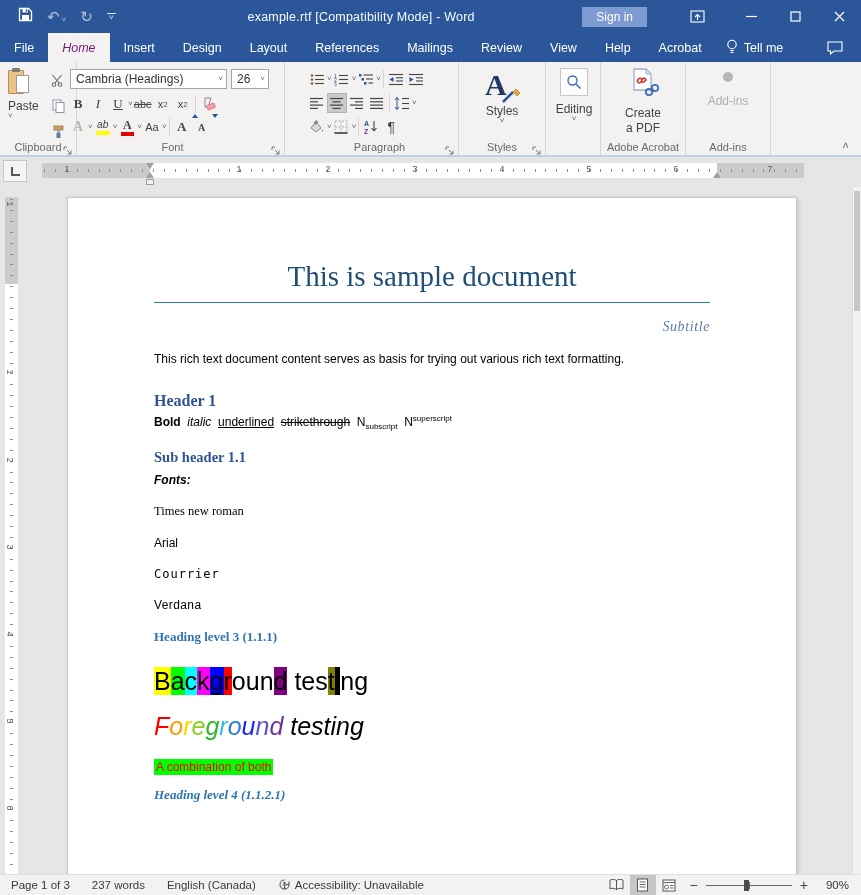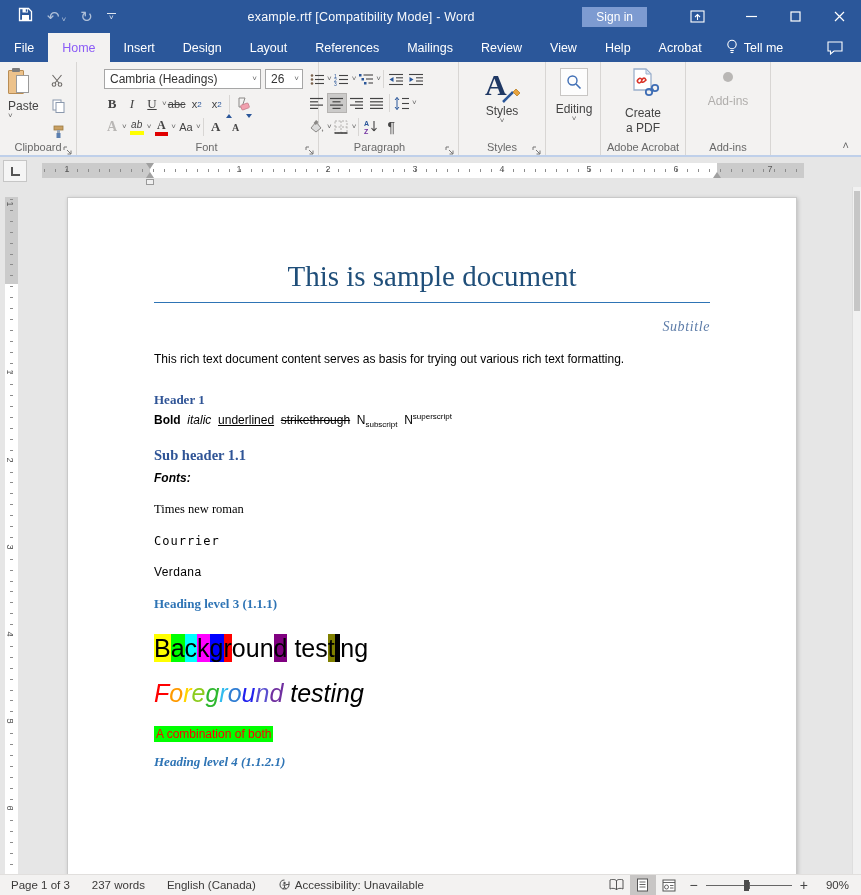--- a/index.html
+++ b/index.html
@@ -19,21 +19,21 @@
   .tb-right { display:flex; align-items:center; gap:0; }
   .signin { background:#7d9bd1; color:#fff; font-size:12px; padding:3px 14px; margin-right:28px; cursor:pointer; }
   .winbtn { width:44px; height:33px; display:flex; align-items:center; justify-content:center; color:#fff; }
   .winbtn svg { display:block; }
   .ribbon-display { margin-right:10px; }
 
   
   .tabrow { position:absolute; left:0; top:33px; width:861px; height:29px; background:#2b579a; display:flex; align-items:stretch; }
   .tabs { display:flex; }
   .tab { color:#fff; font-size:12.5px; padding:0 14px; display:flex; align-items:center; cursor:pointer; }
-  .tab.active { background:#f3f2f1; color:#8b5cf6; }
+  .tab.active { background:#f3f2f1; color:#701a75;font-style:italic; }
   .tellme { color:#fff; font-size:12.5px; display:flex; align-items:center; gap:6px; padding:0 10px; }
   .tab-spacer { flex:1; }
   .comment-btn { display:flex; align-items:center; padding:0 18px; }
 
   
   .ribbon { position:absolute; left:0; top:62px; width:861px; height:95px; background:#f3f2f1; border-bottom:2px solid #bfd0ea; }
   .group { position:absolute; top:0; bottom:0; border-right:1px solid #d8d6d4; }
   .glabel { position:absolute; bottom:2px; left:0; right:0; text-align:center; font-size:11px; color:#696969; }
   .launcher { position:absolute; bottom:3px; right:3px; width:10px; height:10px; }
   .chev { font-size:8px; color:#666; line-height:6px; }
@@ -44,21 +44,21 @@
   .g-clipboard { left:0; width:77px; }
   .paste-btn { position:absolute; left:8px; top:7px; width:36px; height:66px; display:flex; flex-direction:column; align-items:flex-start; cursor:pointer; }
   .clip-icon { position:relative; width:22px; height:26px; }
   .clip-board { position:absolute; left:0; top:1px; width:16px; height:24px; background:#ecc28b; border:1px solid #b98d54; border-radius:1px; }
   .clip-clip { position:absolute; left:4px; top:-1px; width:8px; height:4px; background:#7c7c7c; border-radius:1px; }
   .clip-page { position:absolute; left:8px; top:6px; width:13px; height:18px; background:#fff; border:1px solid #9a9a9a; }
   .paste-label { font-size:12px; color:#444; margin-top:4px; }
   .mini-col { position:absolute; left:48px; top:8px; display:flex; flex-direction:column; gap:6px; }
 
   
-  .g-font { left:95px; width:224px; }
+  .g-font { left:61px; width:224px; }
   .combo { position:absolute; top:7px; height:20px; background:#fff; border:1px solid #a6a6a6; display:flex; align-items:center; justify-content:space-between; font-size:12px; color:#333; padding:0 3px 0 5px; }
   .fname { left:9px; width:157px; }
   .fsize { left:170px; width:38px; }
   .f-row2 { position:absolute; left:7px; top:32px; display:flex; align-items:center; }
   .f-row3 { position:absolute; left:7px; top:55px; display:flex; align-items:center; }
   .bold-b { font-weight:bold; font-size:13px; font-family:"Liberation Serif",serif; }
   .ital-i { font-style:italic; font-size:13px; font-family:"Liberation Serif",serif; }
   .und-u { text-decoration:underline; font-size:13px; font-family:"Liberation Serif",serif; }
   .strike-abc { text-decoration:line-through; font-size:11px; }
   .subsup { font-size:11px; }
@@ -127,21 +127,21 @@
   .vruler .vticks { position:absolute; top:2px; bottom:2px; left:5px; width:3px; background:repeating-linear-gradient(180deg,#8c8c8c 0 1px,transparent 1px 10.9px); }
   .vnum { position:absolute; left:2px; font-size:9px; color:#5a5a5a; transform:rotate(90deg); }
   .scrollbar { position:absolute; right:0; top:0; width:9px; bottom:0; background:#f1f1f1; border-left:1px solid #dedede; }
   .scroll-thumb { position:absolute; left:1px; right:1px; top:4px; height:120px; background:#c6c6c6; }
 
   
   .page { position:absolute; left:67px; top:10px; width:730px; height:720px; background:#fff; border:1px solid #c9c9c9; box-shadow:1px 1px 4px rgba(0,0,0,.18); padding:62px 86px 0 86px; }
   .doc-title { font-family:"Liberation Serif",serif; font-size:29px; color:#1f4e79; text-align:center; padding-bottom:9px; border-bottom:1px solid #2e74b5; font-weight:400; }
   .doc-subtitle { margin-top:16px; font-family:"Liberation Serif",serif; font-style:italic; font-size:14px; color:#5d7ca8; letter-spacing:.6px;text-align:right; }
   .doc-intro { margin-top:17px; font-size:12px; color:#000; }
-  .h1 { margin-top:26px; font-family:"Liberation Serif",serif; font-weight:bold; font-size:13px; color:#2f5496; }
+  .h1 { margin-top:26px; font-family:"Liberation Serif",serif; font-weight:bold; font-size:16px; color:#2f5496; }
   .fmtline { margin-top:4px; font-size:12px; color:#000; }
   .fmtline sub,.fmtline sup { font-size:8px; }
   .h2 { margin-top:18px; font-family:"Liberation Serif",serif; font-weight:bold; font-size:14.5px; color:#2f5496; }
   .fonts-h { margin-top:7px; font-size:12px; font-weight:bold; font-style:italic; }
   .fsample { margin-top:17px; font-size:12px; color:#000; }
   .fsample.serif { font-family:"Liberation Serif",serif; font-size:12.5px; }
   .fsample.sans { font-family:"Liberation Sans",sans-serif; }
   .fsample.mono { font-family:"DejaVu Sans Mono",monospace; letter-spacing:1px; }
   .fsample.sans-wide { letter-spacing:.4px; }
   .h3 { margin-top:17px; font-family:"Liberation Serif",serif; font-weight:bold; font-size:13px; color:#2e74b5; }
@@ -587,20 +587,21 @@
       <i>italic</i>&nbsp;
       <u>underlined</u>&nbsp;
       <s>strikethrough</s>&nbsp;
       <span>N</span><sub>subscript</sub>&nbsp;
       <span>N</span><sup>superscript</sup>
     </div>
     <div class="h2">Sub header 1.1</div>
     <div class="fonts-h">Fonts:</div>
     <div>
         <p class="fsample serif">Times new roman</p>
+        <p class="fsample sans">Arial</p>
         <p class="fsample mono">Courrier</p>
         <p class="fsample sans-wide">Verdana</p>
       </div>
     <div class="h3">Heading level 3 (1.1.1)</div>
     <div class="bigline"><span style="background-color: rgb(255, 255, 0);">B</span><span style="background-color: rgb(0, 255, 0);">a</span><span style="background-color: rgb(0, 255, 255);">c</span><span style="background-color: rgb(255, 0, 255);">k</span><span style="background-color: rgb(0, 0, 255);">g</span><span style="background-color: rgb(255, 0, 0);">r</span><span>oun</span><span style="background-color: rgb(128, 0, 128);">d</span><span> tes</span><span style="background-color: rgb(128, 128, 0);">t</span><span style="background-color: rgb(0, 0, 0);">i</span><span>ng</span></div>
     <div class="bigline bigline2"><span style="color: rgb(255, 0, 0);">F</span><span style="color: rgb(255, 154, 0);">o</span><span style="color: rgb(255, 213, 0);">r</span><span style="color: rgb(140, 204, 30);">e</span><span style="color: rgb(46, 184, 46);">g</span><span style="color: rgb(51, 187, 238);">r</span><span style="color: rgb(47, 125, 211);">o</span><span style="color: rgb(34, 34, 238);">u</span><span style="color: rgb(90, 79, 207);">n</span><span style="color: rgb(112, 48, 160);">d</span><span> testing</span></div>
     <div><span class="combo-line" style="color: rgb(255, 0, 0); background-color: rgb(0, 255, 0);">A combination of both</span></div>
     <div class="h4">Heading level 4 (1.1.2.1)</div>
   </div>
 

